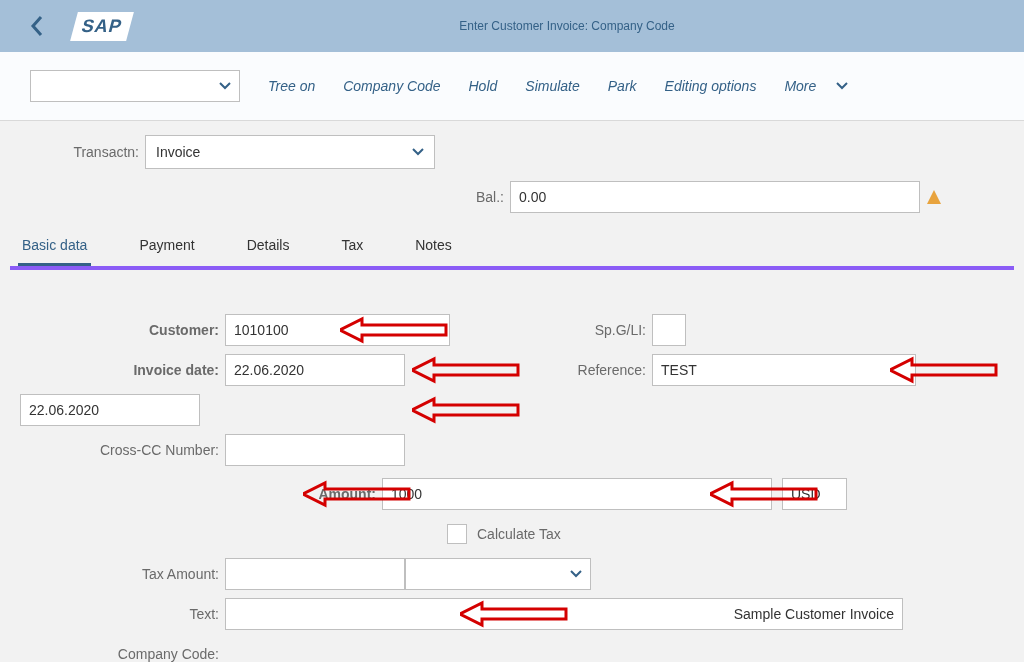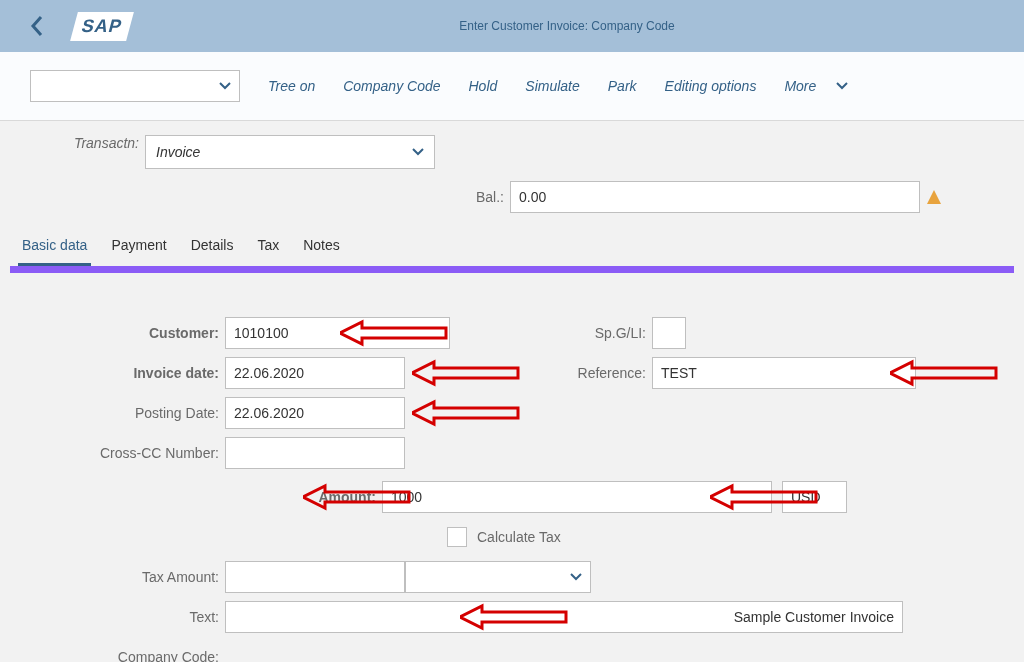--- a/index.html
+++ b/index.html
@@ -42,37 +42,37 @@
     .search-combo {
       width:210px; height:32px; border:1px solid #bfbfbf; background:#fff;
       display:flex; align-items:center; justify-content:flex-end; padding-right:8px;
     }
     .search-combo svg { color:#346187;}
     .tb-link { color:#346187; cursor:pointer; }
     .more { display:flex; align-items:center; gap:20px; color:#346187; cursor:pointer;}
 
     
     .main { padding: 14px 10px 10px 10px; }
-    .trans-row { display:flex; align-items:flex-start;font-style:italic; }
+    .trans-row { display:flex; align-items:center; }
     .trans-label { width:135px; text-align:right; color:#6a6a6a; padding-right:6px;}
     .trans-select {
       width:290px; height:34px; border:1px solid #bfbfbf; background:#fff;
       display:flex; align-items:center; justify-content:space-between; padding:0 10px;
     }
     .bal-row { display:flex; align-items:center; margin:12px 0 14px 0; justify-content:flex-start;}
     .bal-label { width:500px; text-align:right; color:#6a6a6a; padding-right:6px;}
     .bal-input {
       width:410px; height:32px; border:1px solid #bfbfbf; background:#fff;
       padding:0 8px; display:flex; align-items:center;
     }
     .bal-tri { margin-left:6px; color:#e8a33d; }
     .bal-tri svg { display:block;}
 
     
-    .tabs { display:flex; gap:16px; border-bottom:7px solid #8b5cf6; padding:0 8px;}
+    .tabs { display:flex; gap:44px; border-bottom:4px solid #8b5cf6; padding:0 8px;}
     .tab { padding:10px 4px 10px 4px; color:#333; cursor:pointer;}
     .tab.active { color:#346187; border-bottom:3px solid #346187; }
 
     
     .form { padding: 40px 10px 10px 10px;}
     .row { display:flex; align-items:center; height:40px; position:relative;}
     .lbl { width:205px; text-align:right; color:#6a6a6a; padding-right:6px;}
     .lbl.bold { font-weight:bold;}
     .inp { height:32px; border:1px solid #bfbfbf; background:#fff; padding:4px 8px; display:flex; align-items:center;}
     .inp.w1 { width:225px;}
@@ -192,21 +192,20 @@
         <span>TEST</span>
       </div>
       <span class="arrow" style="left:870px;">
         <svg width="110" height="28" viewBox="0 0 110 28">
             <path d="M0 14 L22 3 L22 9 L106 9 L106 19 L22 19 L22 25 Z" fill="none" stroke="#d40000" stroke-width="3"></path>
           </svg>
       </span>
     </div>
 
     <div class="row">
-      <span class="lbl">Posting Date:</span>
       <div class="inp w2">
         <span>22.06.2020</span>
       </div>
       <span class="arrow" style="left:392px;">
         <svg width="110" height="28" viewBox="0 0 110 28">
             <path d="M0 14 L22 3 L22 9 L106 9 L106 19 L22 19 L22 25 Z" fill="none" stroke="#d40000" stroke-width="3"></path>
           </svg>
       </span>
     </div>
 

